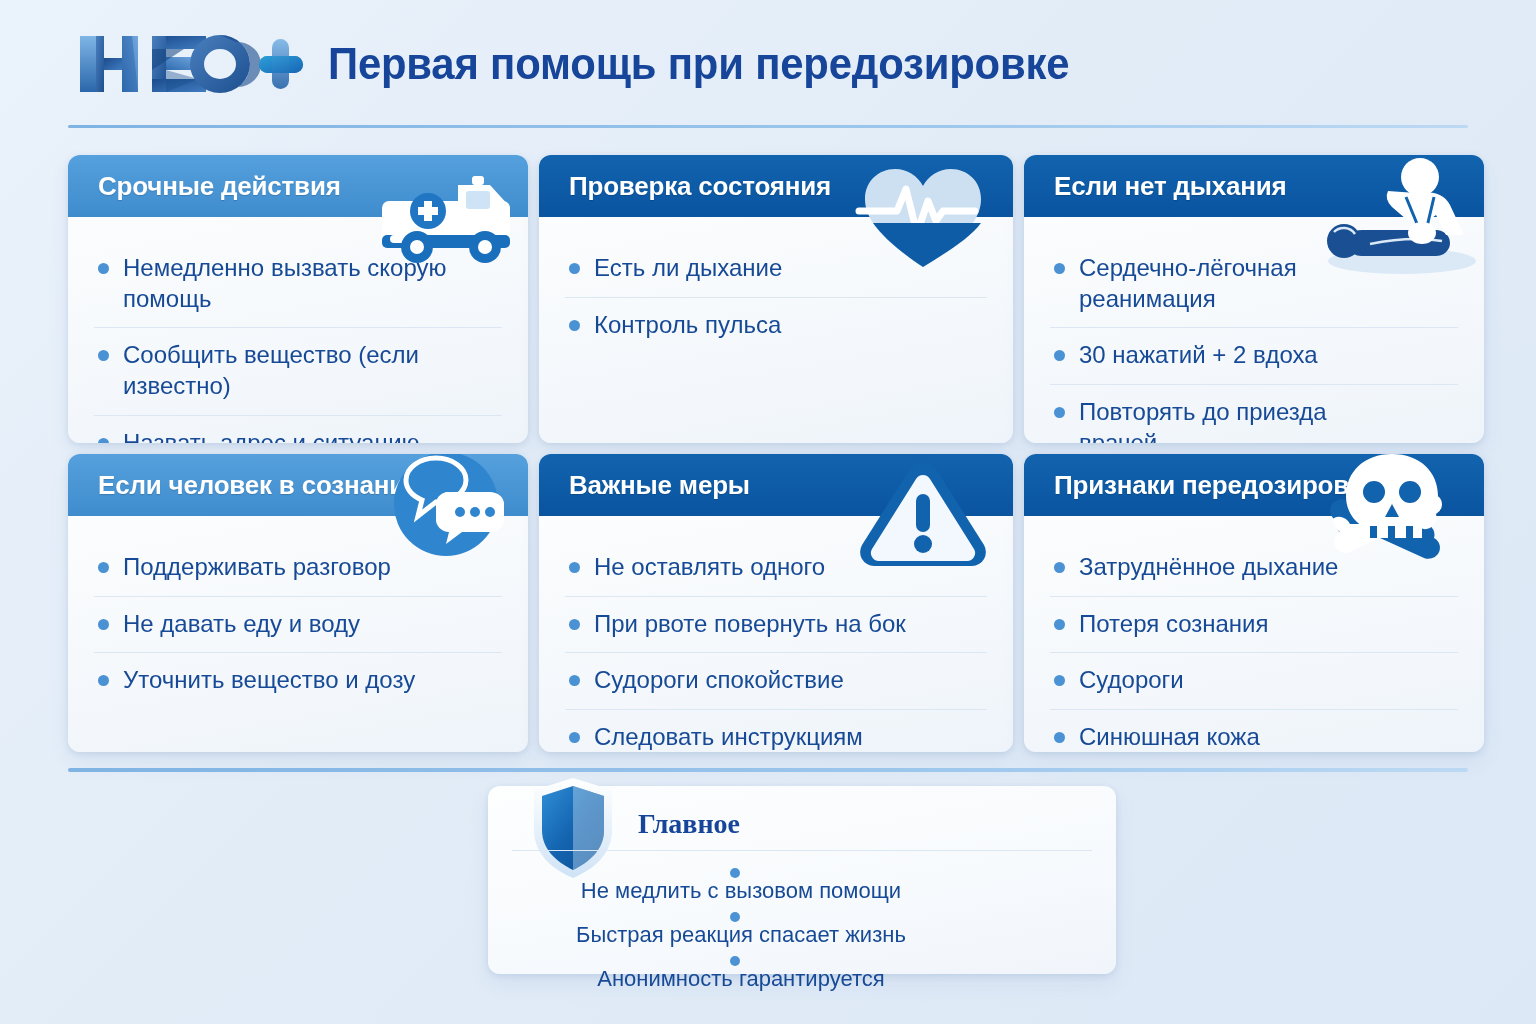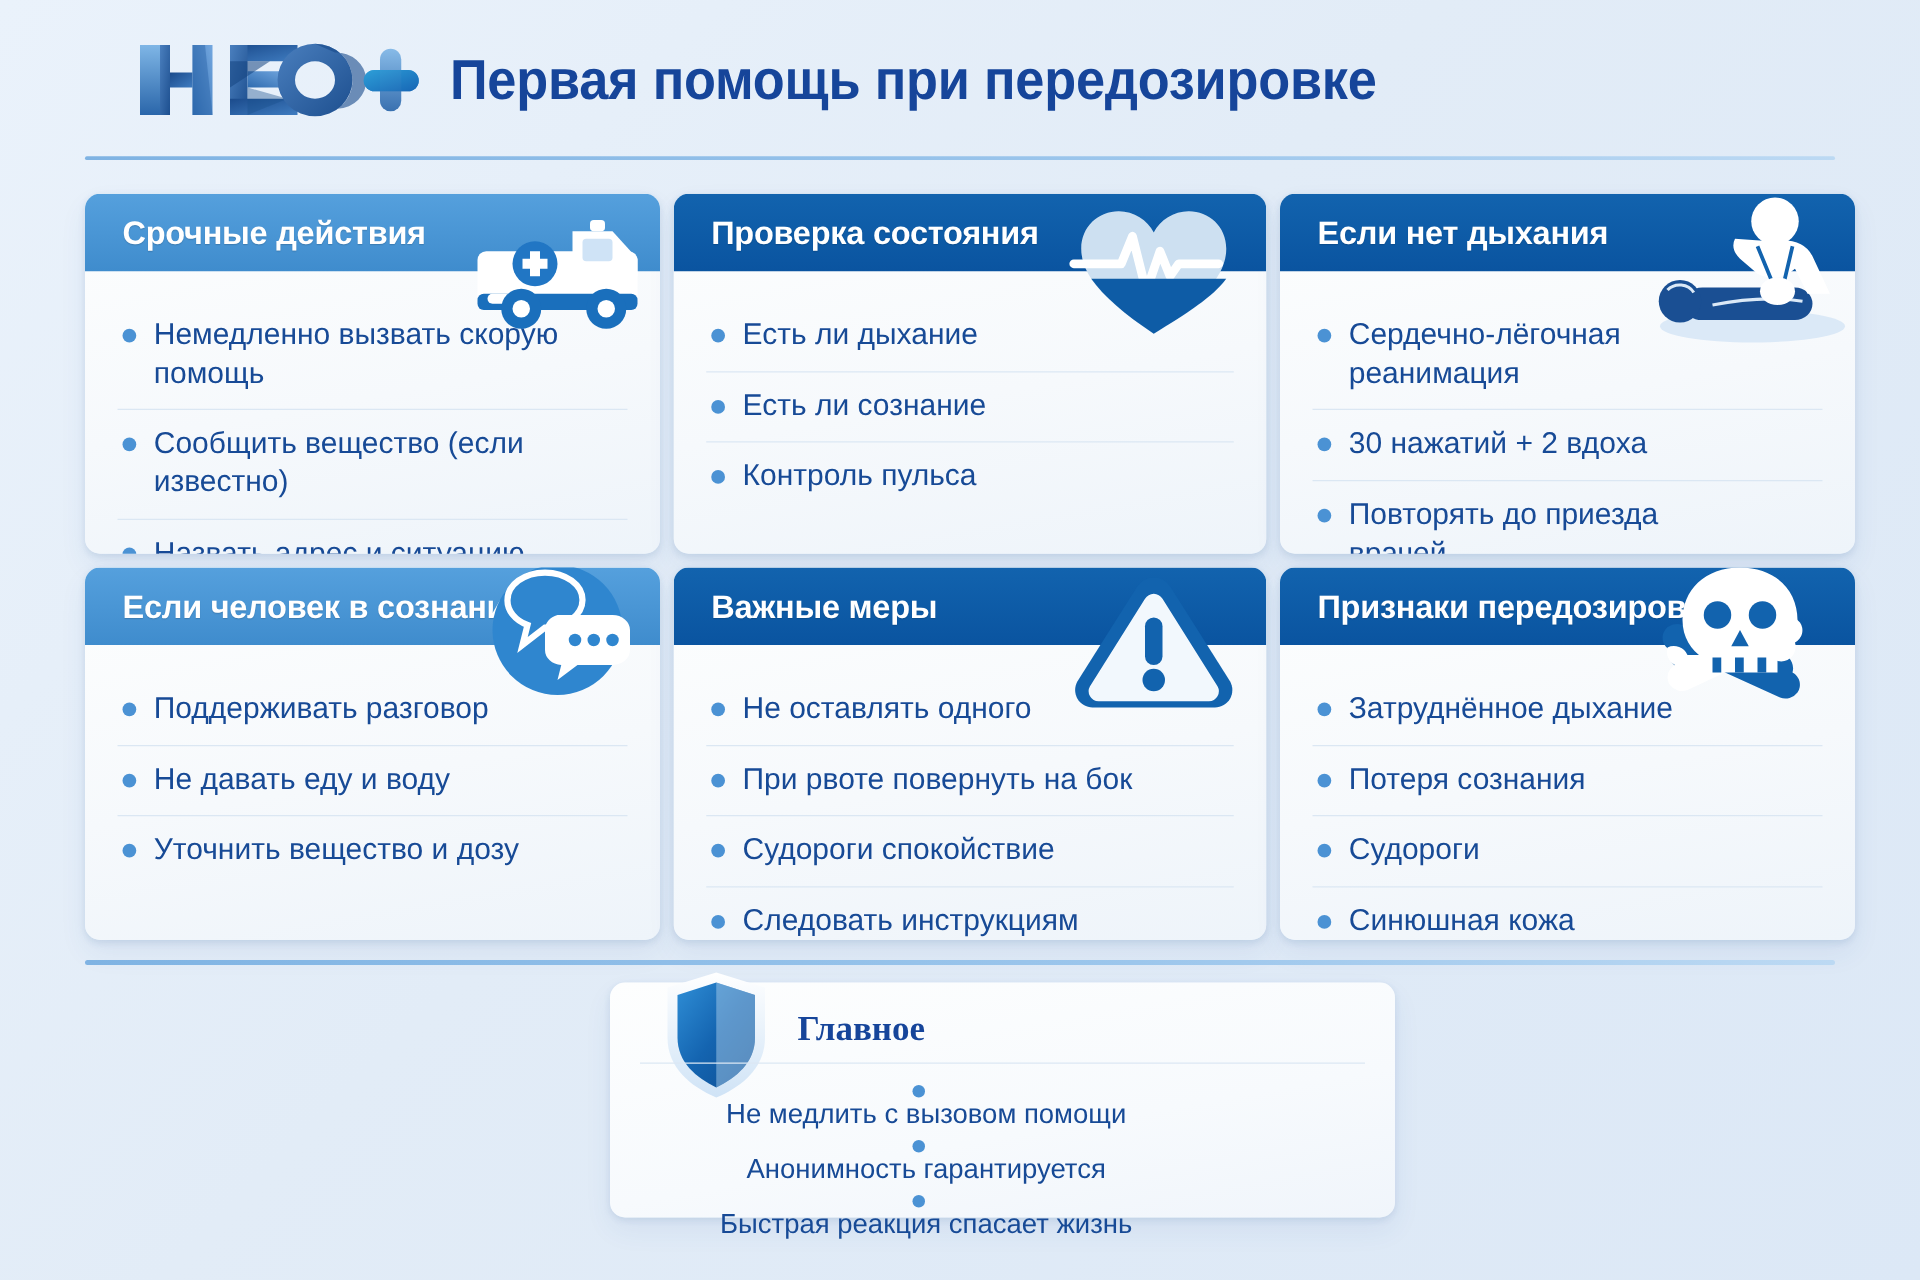--- a/index.html
+++ b/index.html
@@ -9,21 +9,21 @@
     overflow: hidden;
   }
   body {
     background: linear-gradient(135deg, #eaf2fb 0%, #e2ecf7 45%, #dce8f6 100%);
     position: relative;
   }
 
   
   .header {
     position: absolute; left: 0; top: 0; width: 1364px; height: 128px;
-    display: flex; align-items: center; margin-left: 32px;
+    display: flex; align-items: center;
   }
   .logo {
     margin-left: 74px; width: 232px; height: 76px; flex: none;
     position: relative;
   }
   .logo svg { display: block; width: 232px; height: 76px; }
   .page-title {
     margin-left: 22px;
     font-size: 45px; font-weight: bold;
     color: #16459a;
@@ -246,24 +246,20 @@
         <path d="M84 118 C60 102 44 88 34 74 H142 C132 88 110 102 84 118 z" fill="#0e5ca6"></path>
       </svg>
     </div>
     <div class="card-body">
       <div class="bullet-row">
         <span class="dot"></span>
         <span class="bullet-text">Есть ли дыхание</span>
       </div>
       <div class="bullet-row">
         <span class="dot"></span>
-        <span class="bullet-text">Есть ли сознание</span>
-      </div>
-      <div class="bullet-row">
-        <span class="dot"></span>
         <span class="bullet-text">Контроль пульса</span>
       </div>
     </div>
   </div>
 
   <div class="card narrow-text">
     <div class="card-head dark">
       <span class="card-title">Если нет дыхания</span>
     </div>
     <div class="card-icon">
@@ -421,20 +417,20 @@
   </div>
   <div class="footer-title">Главное</div>
   <div class="footer-rule"></div>
   <div class="footer-list">
     <div class="footer-row">
       <span class="footer-dot"></span>
       <span class="footer-text">Не медлить с вызовом помощи</span>
     </div>
     <div class="footer-row">
       <span class="footer-dot"></span>
-      <span class="footer-text">Анонимность гарантируется</span>
+      <span class="footer-text">Быстрая реакция спасает жизнь</span>
     </div>
     <div class="footer-row">
       <span class="footer-dot"></span>
-      <span class="footer-text">Быстрая реакция спасает жизнь</span>
+      <span class="footer-text">Анонимность гарантируется</span>
     </div>
   </div>
 </div>
 
 </body></html>

